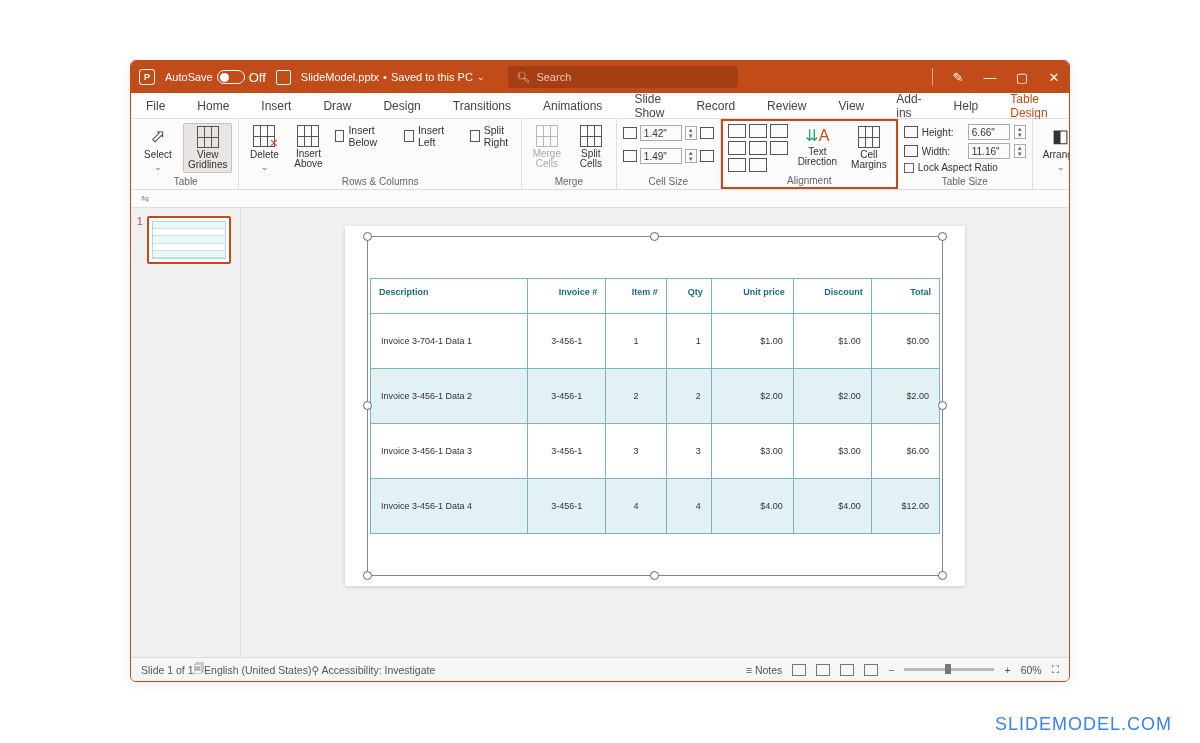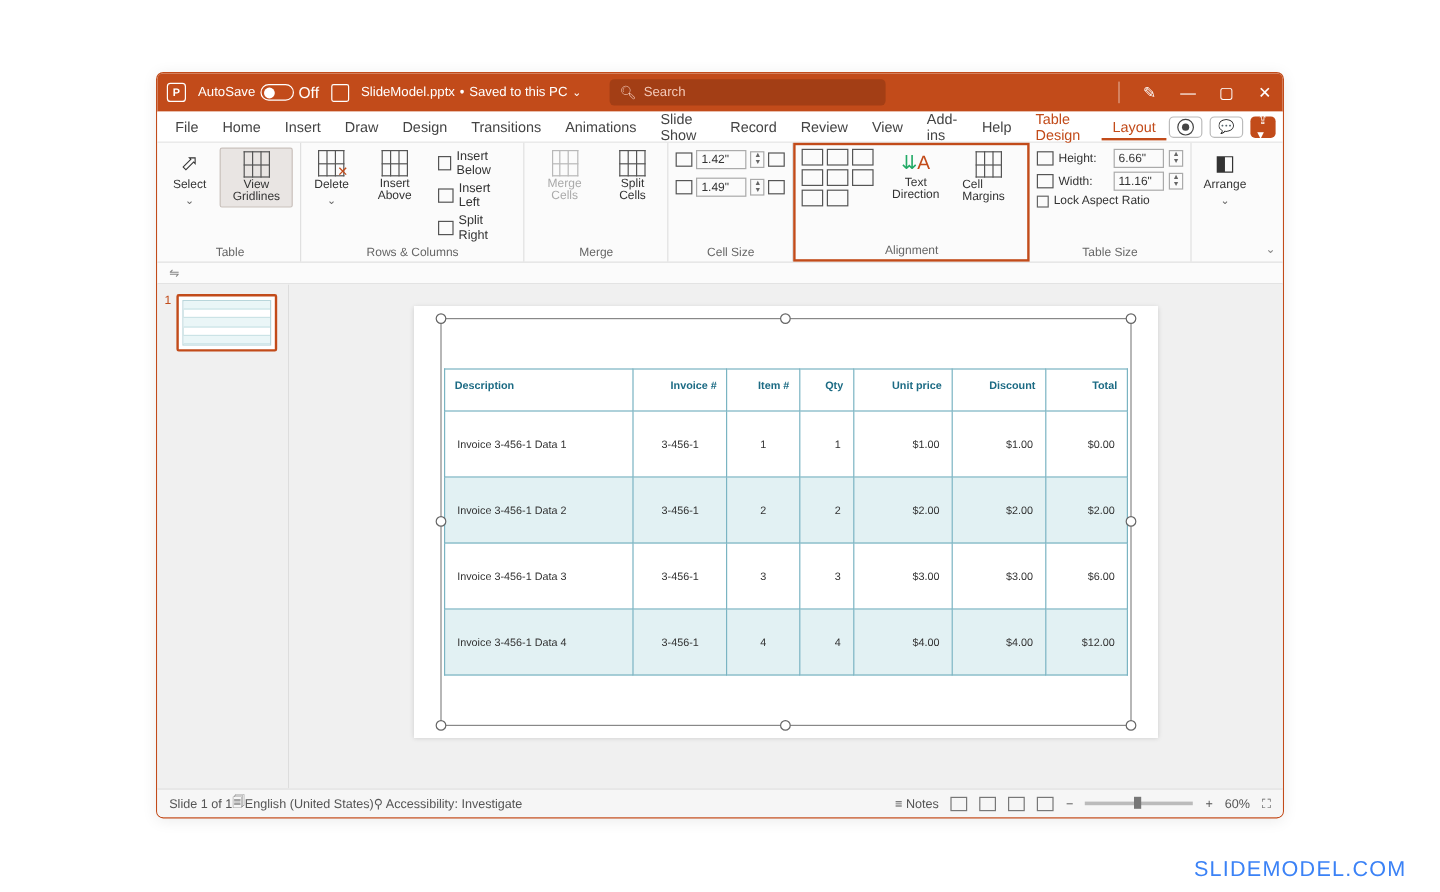--- a/index.html
+++ b/index.html
@@ -17,21 +17,21 @@
   .save-icon{width:15px;height:15px;border:1.2px solid #fff;border-radius:2px;}
   .doc-title{display:flex;align-items:center;gap:4px;}
   .chev{font-size:9px;}
   .searchbar{ background:#a33e15; height:22px; border-radius:4px; flex:0 0 230px; margin-left:14px; display:flex;align-items:center;padding:0 8px;gap:6px;color:#f3c9b9;font-size:11px;}
   .spacer{flex:1;}
   .winbtns{display:flex;gap:18px;align-items:center;}
   .winbtn{width:14px;text-align:center;font-size:13px;}
   .vline{width:1px;height:18px;background:rgba(255,255,255,.5);}
 
   
-  .menubar{height:26px;background:#fff;display:flex;align-items:center;font-size:12px;color:#444;padding:0 6px;gap:2px;border-bottom:1px solid #e0e0e0;}
+  .menubar{height:26px;background:#fff;display:flex;align-items:center;font-size:12px;color:#444;padding:0 6px;gap:14px;border-bottom:1px solid #e0e0e0;}
   .menuitem{padding:4px 9px;cursor:pointer;}
   .menuitem.accent{color:#c24b1a;}
   .menuitem.active{color:#c24b1a;border-bottom:2px solid #c24b1a;padding-bottom:2px;}
   .menu-right{margin-left:auto;display:flex;gap:6px;align-items:center;}
   .pill{border:1px solid #bbb;border-radius:4px;height:18px;padding:0 6px;display:flex;align-items:center;font-size:11px;}
   .rec{width:14px;height:14px;border:1.5px solid #444;border-radius:50%;display:flex;align-items:center;justify-content:center;}
   .rec::after{content:"";width:6px;height:6px;background:#444;border-radius:50%;}
   .share{background:#c24b1a;color:#fff;border:none;}
 
   
@@ -42,21 +42,21 @@
   .bigbtn{display:flex;flex-direction:column;align-items:center;gap:2px;padding:2px 4px;cursor:pointer;min-width:38px;}
   .bigbtn.sel{background:#e9e5e3;border:1px solid #c9c1bc;border-radius:2px;}
   .grid-ico{width:22px;height:22px;background:
     linear-gradient(#555,#555) 0 0/100% 1px no-repeat,
     linear-gradient(#555,#555) 0 100%/100% 1px no-repeat,
     linear-gradient(#555,#555) 0 50%/100% 1px no-repeat,
     linear-gradient(#555,#555) 0 0/1px 100% no-repeat,
     linear-gradient(#555,#555) 100% 0/1px 100% no-repeat,
     linear-gradient(#555,#555) 33% 0/1px 100% no-repeat,
     linear-gradient(#555,#555) 66% 0/1px 100% no-repeat;}
-  .txtlist{display:flex;flex-direction:column;gap:1px;font-size:10.5px;}
+  .txtlist{display:flex;flex-direction:row;gap:18px;font-size:10.5px;}
   .txtlist div{display:flex;align-items:center;gap:4px;cursor:pointer;padding:1px 2px;}
   .mini-ico{width:14px;height:12px;border:1px solid #555;display:inline-block;}
   .cellsize-row{display:flex;align-items:center;gap:3px;margin:2px 0;}
   .sizebox{border:1px solid #aaa;width:42px;height:16px;font-size:10px;padding:0 3px;display:flex;align-items:center;}
   .spin{display:flex;flex-direction:column;font-size:6px;line-height:6px;color:#666;border:1px solid #aaa;}
   .spin span{padding:0 2px;}
   .align-grid{display:grid;grid-template-columns:repeat(3,18px);gap:3px;}
   .align-grid .ab{width:18px;height:14px;border:1px solid #555;}
   .align-col{display:flex;flex-direction:column;align-items:center;gap:1px;}
   .hl{border:2px solid #c24b1a;padding:3px 5px 1px;position:relative;}
@@ -256,21 +256,21 @@
             <span class="ab"></span>
             <span class="ab"></span>
           </div>
         </div>
         <div class="bigbtn">
           <span style="font-size:16px;color:#2a6;">⇊<span style="color:#c24b1a;">A</span></span>
           <span style="text-align:center;line-height:10px;">Text Direction</span>
         </div>
         <div class="bigbtn">
           <div class="grid-ico"></div>
-          <span style="line-height:10px;">Cell Margins</span>
+          <span style="text-align:center;line-height:10px;">Cell Margins</span>
         </div>
       </div>
       <div class="group-label">Alignment</div>
     </div>
 
     <div class="group">
       <div class="group-body" style="flex-direction:column;align-items:flex-start;gap:1px;">
         <div class="tsize-row">
           <span class="mini-ico"></span>
           <span class="lbl">Height:</span>
@@ -350,21 +350,21 @@
             <th class="r">Invoice #</th>
             <th class="r">Item #</th>
             <th class="r">Qty</th>
             <th class="r">Unit price</th>
             <th class="r">Discount</th>
             <th class="r">Total</th>
           </tr>
             </thead>
           <tbody id="inv-body">
               <tr>
-                <td>Invoice 3-456-1 Data 1</td>
+                <td>Invoice 3-704-1 Data 1</td>
                 <td class="c">3-456-1</td>
                 <td class="c">1</td>
                 <td class="r">1</td>
                 <td class="r">$1.00</td>
                 <td class="r">$1.00</td>
                 <td class="r">$0.00</td>
               </tr>
               <tr class="alt">
                 <td>Invoice 3-456-1 Data 2</td>
                 <td class="c">3-456-1</td>

